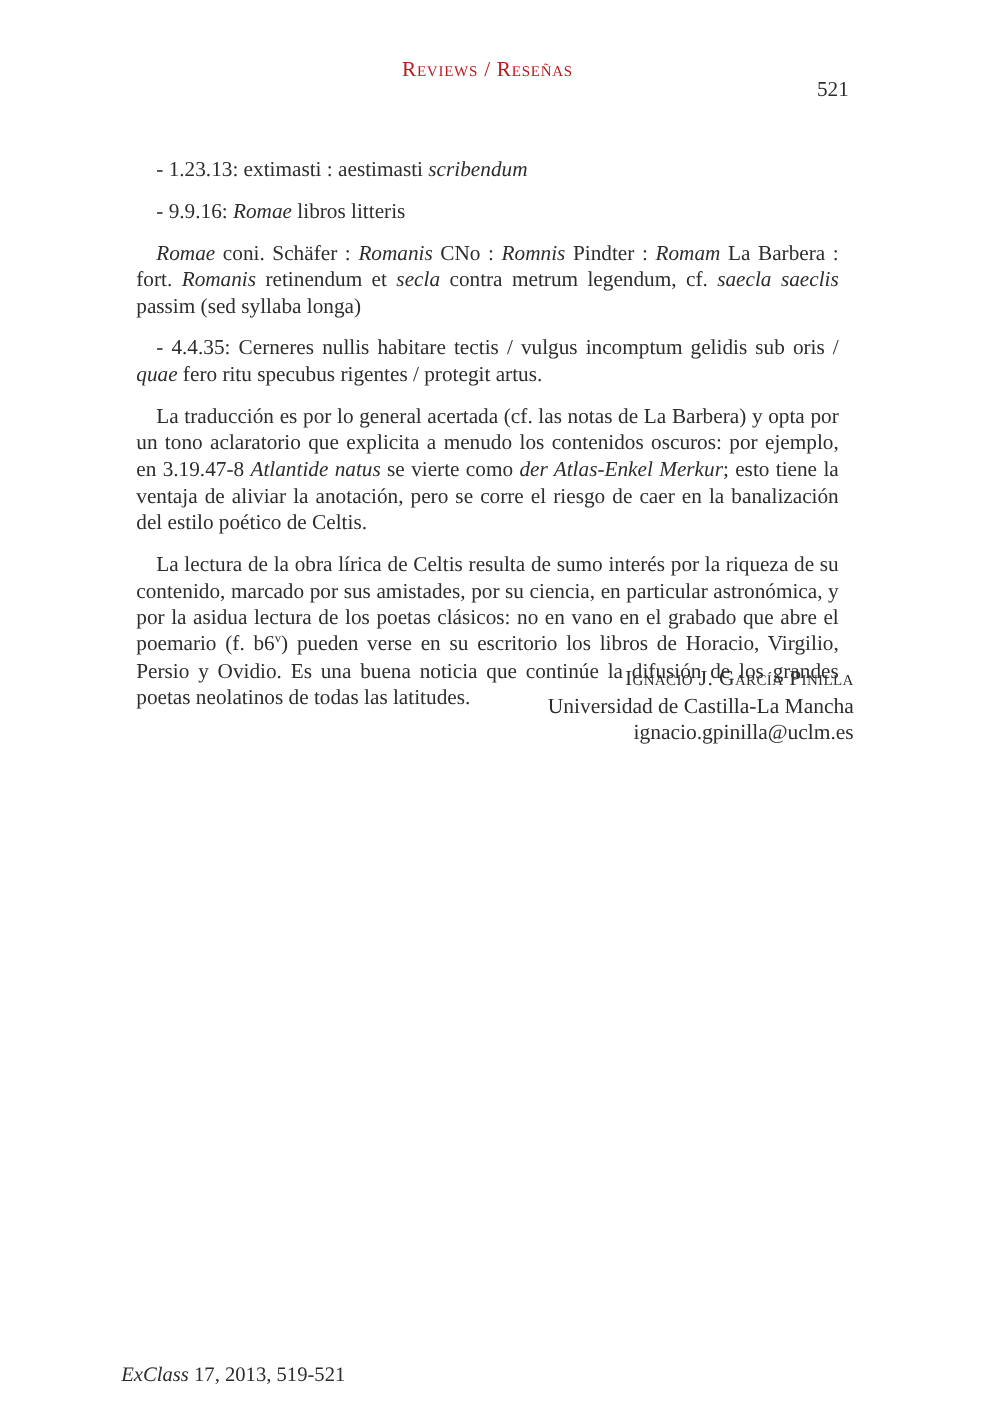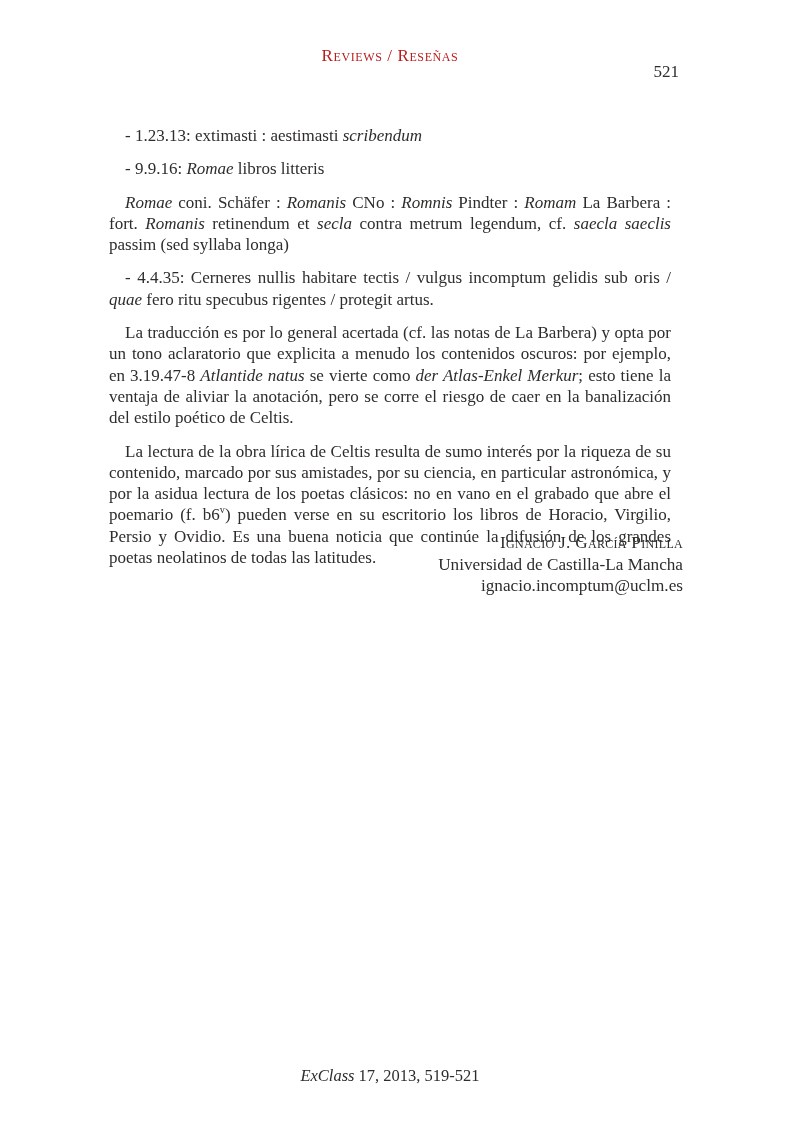--- a/index.html
+++ b/index.html
@@ -67,23 +67,23 @@
     width: 586px;
     text-align: right;
     font-size: 17.2px;
     line-height: 21.6px;
   }
   .author-name { font-variant: small-caps; letter-spacing: 0.3px; }
   
   .page-footer {
     position: absolute;
     left: 97px;
-    top: 1066px;
+    top: 1090px;
     width: 586px;
-    text-align: center;
+    text-align: left;
     font-size: 16.5px;
   }
   .journal-name { font-style: italic; }
 </style>
 </head>
 <body>
 
 <div class="page">
 
   <div class="page-header">
@@ -96,20 +96,20 @@
       <p class="para"><span>- 9.9.16: </span><span class="it">Romae</span><span> libros litteris</span></p>
       <p class="para"><span class="it">Romae</span><span> coni. Schäfer : </span><span class="it">Romanis</span><span> CNo : </span><span class="it">Romnis</span><span> Pindter : </span><span class="it">Romam</span><span> La Barbera : fort. </span><span class="it">Romanis</span><span> retinendum et </span><span class="it">secla</span><span> contra metrum legendum, cf. </span><span class="it">saecla saeclis</span><span> passim (sed syllaba longa)</span></p>
       <p class="para"><span>- 4.4.35: Cerneres nullis habitare tectis / vulgus incomptum gelidis sub oris / </span><span class="it">quae</span><span> fero ritu specubus rigentes / protegit artus.</span></p>
       <p class="para"><span>La traducción es por lo general acertada (cf. las notas de La Barbera) y opta por un tono aclaratorio que explicita a menudo los contenidos oscuros: por ejemplo, en 3.19.47-8 </span><span class="it">Atlantide natus</span><span> se vierte como </span><span class="it">der Atlas-Enkel Merkur</span><span>; esto tiene la ventaja de aliviar la anotación, pero se corre el riesgo de caer en la banalización del estilo poético de Celtis.</span></p>
       <p class="para"><span>La lectura de la obra lírica de Celtis resulta de sumo interés por la riqueza de su contenido, marcado por sus amistades, por su ciencia, en particular astronómica, y por la asidua lectura de los poetas clásicos: no en vano en el grabado que abre el poemario (f. b6</span><sup>v</sup><span>) pueden verse en su escritorio los libros de Horacio, Virgilio, Persio y Ovidio. Es una buena noticia que continúe la difusión de los grandes poetas neolatinos de todas las latitudes.</span></p>
     </div>
 
   <div class="signature">
     <div class="author-name">Ignacio J. García Pinilla</div>
     <div>Universidad de Castilla-La Mancha</div>
-    <div>ignacio.incomptum@uclm.es</div>
+    <div>ignacio.gpinilla@uclm.es</div>
   </div>
 
   <div class="page-footer">
     <span class="journal-name">ExClass</span><span> 17, 2013, 519-521</span>
   </div>
 
 </div>
 
 </body></html>

